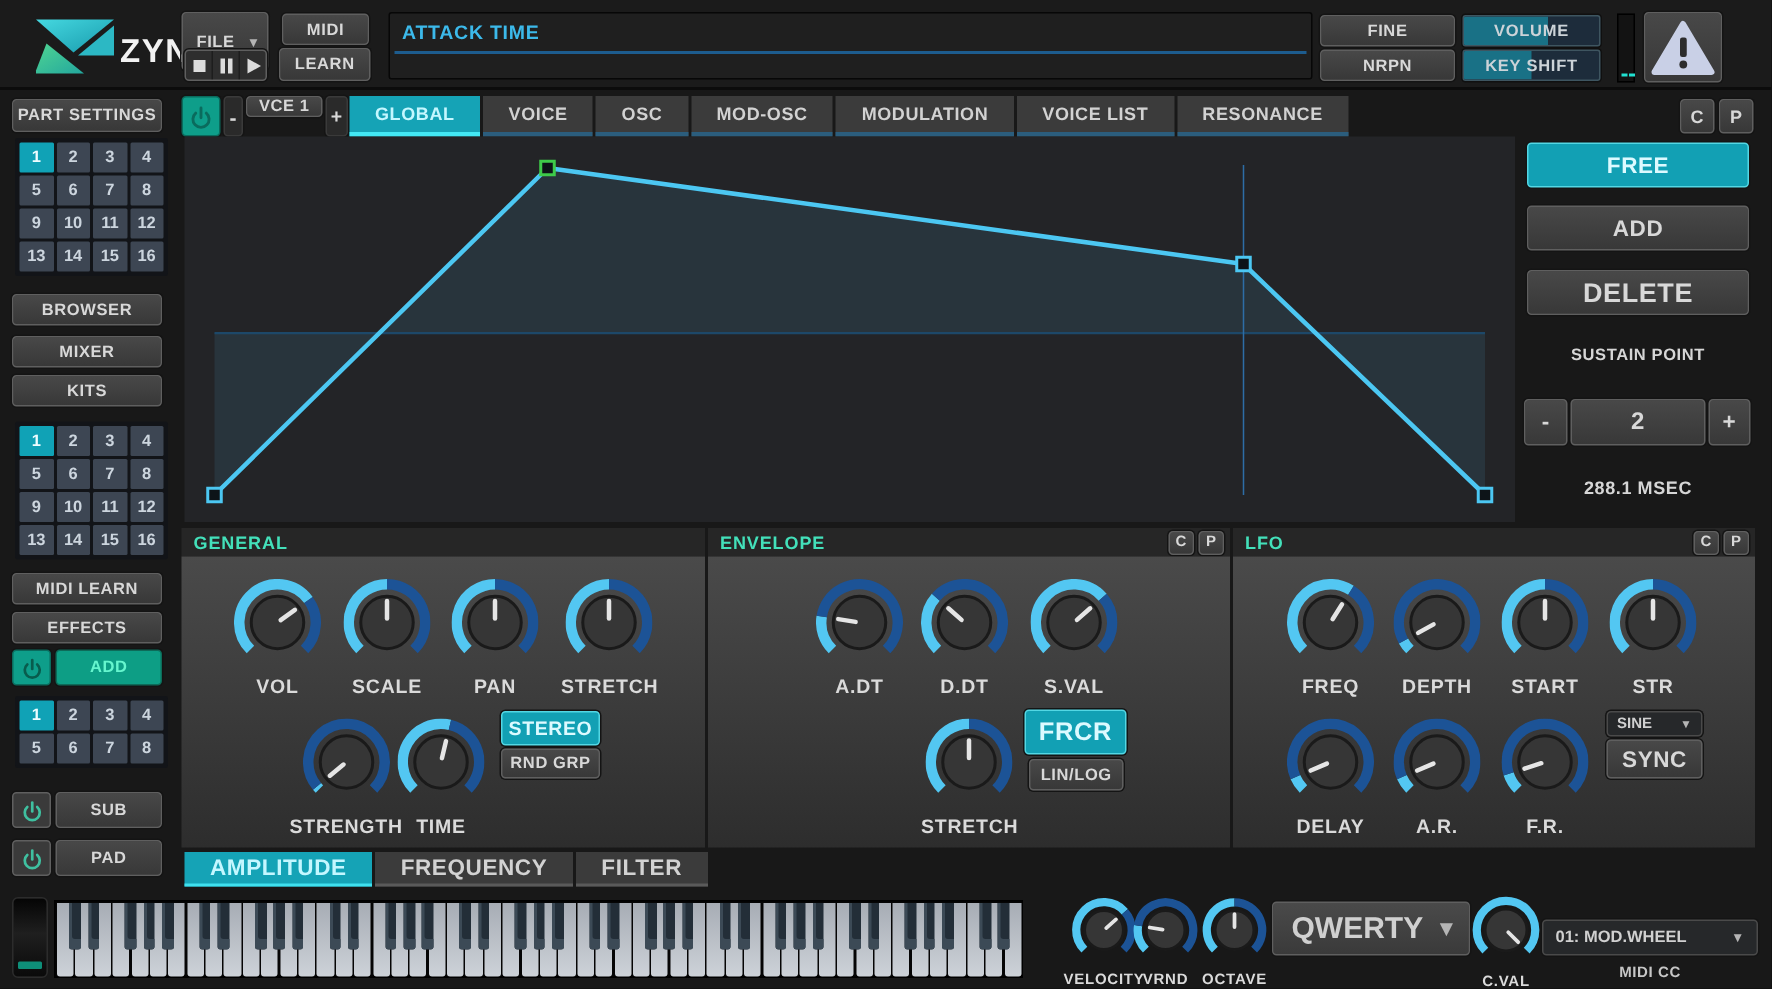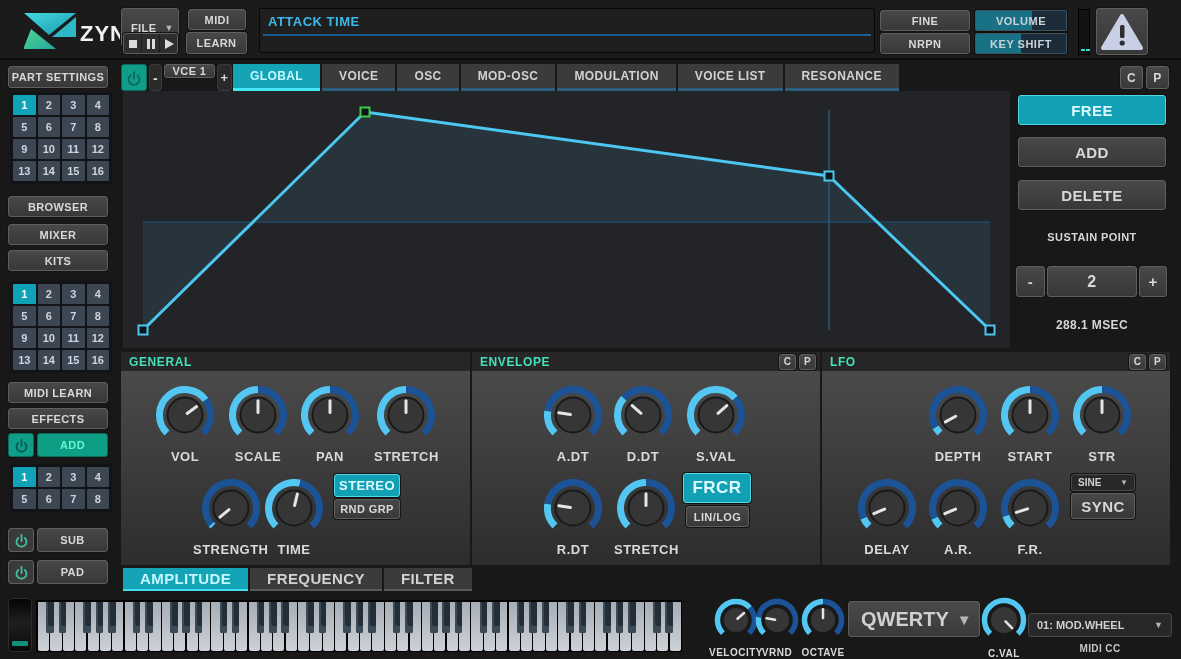--- a/index.html
+++ b/index.html
@@ -287,21 +287,21 @@
         <rect x="862.5" y="234.5" width="9" height="9" fill="#0d1418" stroke="#4cc7f2" stroke-width="2"></rect>
       </svg>
   </div>
 
   <div class="btn teal" style="left:1018px;top:95px;width:148px;height:30px;font-size:15px">
       <span>FREE</span>
     </div>
   <div class="btn" style="left:1018px;top:137px;width:148px;height:30px;font-size:15px">
       <span>ADD</span>
     </div>
-  <div class="btn" style="left:1018px;top:180px;width:148px;height:30px;font-size:15px">
+  <div class="btn" style="left:1018px;top:180px;width:148px;height:30px;font-size:18px">
       <span>DELETE</span>
     </div>
   <div class="lbl" style="left:1010px;top:231px;width:164px;text-align:center;font-size:11px">SUSTAIN POINT</div>
   <div class="btn" style="left:1016px;top:266px;width:29px;height:31px;font-size:15px">
       <span>-</span>
     </div>
   <div class="btn" style="left:1047px;top:266px;width:90px;height:31px;font-size:16px">
       <span>2</span>
     </div>
   <div class="btn" style="left:1139px;top:266px;width:28px;height:31px;font-size:15px">
@@ -381,26 +381,20 @@
           <path d="M 9.87 12.14 A 25.5 25.5 0 1 1 47.03 47.03" fill="none" stroke="#1c5396" stroke-width="7"></path>
           <circle cx="29" cy="29" r="17.5" fill="#363636" stroke="#1a1a1a" stroke-width="2"></circle>
           <line x1="27.030958442220044" y1="27.26405635352541" x2="18.235906150802904" y2="19.51017473260559" stroke="#e5e5e5" stroke-width="3" stroke-linecap="round"></line>
         </svg><div class="klabel">D.DT</div></div>
     <div class="knob" style="left:215px;top:34px"><svg width="58" height="58">
           <path d="M 10.97 47.03 A 25.5 25.5 0 1 1 48.13 12.14" fill="none" stroke="#53c7f2" stroke-width="7"></path>
           <path d="M 48.13 12.14 A 25.5 25.5 0 0 1 47.03 47.03" fill="none" stroke="#1c5396" stroke-width="7"></path>
           <circle cx="29" cy="29" r="17.5" fill="#363636" stroke="#1a1a1a" stroke-width="2"></circle>
           <line x1="30.969041557779956" y1="27.264056353525415" x2="39.764093849197096" y2="19.5101747326056" stroke="#e5e5e5" stroke-width="3" stroke-linecap="round"></line>
         </svg><div class="klabel">S.VAL</div></div>
-    <div class="knob" style="left:72px;top:127px"><svg width="58" height="58">
-          <path d="M 10.97 47.03 A 25.5 25.5 0 0 1 3.81 25.01" fill="none" stroke="#53c7f2" stroke-width="7"></path>
-          <path d="M 3.81 25.01 A 25.5 25.5 0 1 1 47.03 47.03" fill="none" stroke="#1c5396" stroke-width="7"></path>
-          <circle cx="29" cy="29" r="17.5" fill="#363636" stroke="#1a1a1a" stroke-width="2"></circle>
-          <line x1="26.40731810593776" y1="28.589359529269394" x2="14.826672312459774" y2="26.755165426672686" stroke="#e5e5e5" stroke-width="3" stroke-linecap="round"></line>
-        </svg><div class="klabel">R.DT</div></div>
     <div class="knob" style="left:142px;top:127px"><svg width="58" height="58">
           <path d="M 10.97 47.03 A 25.5 25.5 0 0 1 29.00 3.50" fill="none" stroke="#53c7f2" stroke-width="7"></path>
           <path d="M 29.00 3.50 A 25.5 25.5 0 0 1 47.03 47.03" fill="none" stroke="#1c5396" stroke-width="7"></path>
           <circle cx="29" cy="29" r="17.5" fill="#363636" stroke="#1a1a1a" stroke-width="2"></circle>
           <line x1="29" y1="26.375" x2="29" y2="14.65" stroke="#e5e5e5" stroke-width="3" stroke-linecap="round"></line>
         </svg><div class="klabel">STRETCH</div></div>
     <div class="btn teal" style="left:211px;top:121px;width:68px;height:30px;font-size:17px">
         <span>FRCR</span>
       </div>
     <div class="btn" style="left:214px;top:154px;width:63px;height:21px">
@@ -413,20 +407,26 @@
       <span class="stitle">LFO</span>
       <span style="flex:1"></span>
       <div class="btn cp">
           <span>C</span>
         </div>
       <div class="btn cp" style="margin-right:4px">
           <span>P</span>
         </div>
     </div>
     <div class="sbody"></div>
+    <div class="knob" style="left:36px;top:34px"><svg width="58" height="58">
+          <path d="M 10.97 47.03 A 25.5 25.5 0 0 1 42.66 7.47" fill="none" stroke="#53c7f2" stroke-width="7"></path>
+          <path d="M 42.66 7.47 A 25.5 25.5 0 0 1 47.03 47.03" fill="none" stroke="#1c5396" stroke-width="7"></path>
+          <circle cx="29" cy="29" r="17.5" fill="#363636" stroke="#1a1a1a" stroke-width="2"></circle>
+          <line x1="30.406545336819867" y1="26.78363919555721" x2="36.6891145079486" y2="16.883894269046085" stroke="#e5e5e5" stroke-width="3" stroke-linecap="round"></line>
+        </svg><div class="klabel">FREQ</div></div>
     <div class="knob" style="left:107px;top:34px"><svg width="58" height="58">
           <path d="M 10.97 47.03 A 25.5 25.5 0 0 1 6.65 41.28" fill="none" stroke="#53c7f2" stroke-width="7"></path>
           <path d="M 6.65 41.28 A 25.5 25.5 0 1 1 47.03 47.03" fill="none" stroke="#1c5396" stroke-width="7"></path>
           <circle cx="29" cy="29" r="17.5" fill="#363636" stroke="#1a1a1a" stroke-width="2"></circle>
           <line x1="26.69969496488486" y1="30.264603394517003" x2="16.424999141370556" y2="35.91316522335961" stroke="#e5e5e5" stroke-width="3" stroke-linecap="round"></line>
         </svg><div class="klabel">DEPTH</div></div>
     <div class="knob" style="left:179px;top:34px"><svg width="58" height="58">
           <path d="M 10.97 47.03 A 25.5 25.5 0 0 1 29.00 3.50" fill="none" stroke="#53c7f2" stroke-width="7"></path>
           <path d="M 29.00 3.50 A 25.5 25.5 0 0 1 47.03 47.03" fill="none" stroke="#1c5396" stroke-width="7"></path>
           <circle cx="29" cy="29" r="17.5" fill="#363636" stroke="#1a1a1a" stroke-width="2"></circle>

